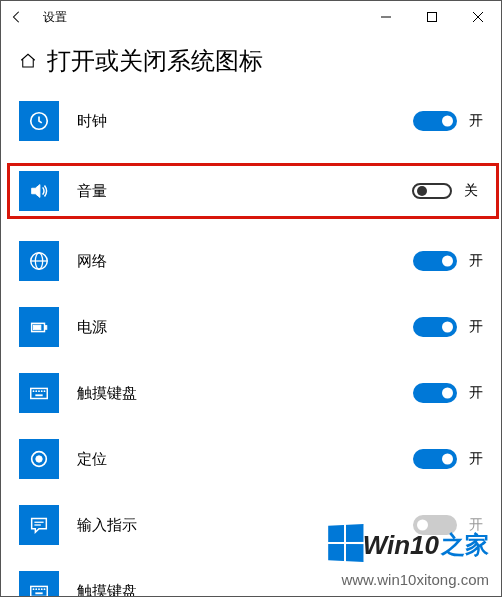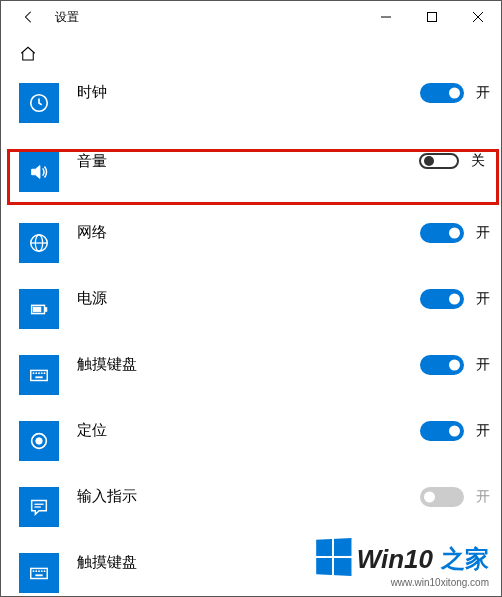--- a/index.html
+++ b/index.html
@@ -9,21 +9,21 @@
       height: 597px;
       background: #fff;
       border: 1px solid #555;
       position: relative;
       overflow: hidden;
     }
     .titlebar {
       height: 32px;
       display: flex;
       align-items: center;
-      padding-left: 12px;
+      padding-left: 0;
     }
     .back-btn {
       width: 32px; height: 32px;
       display: flex; align-items: center; justify-content: center;
       cursor: pointer;
       font-size: 14px;
     }
     .title-text {
       margin-left: 10px;
       font-size: 12px;
@@ -51,24 +51,24 @@
       display: flex; align-items: center;
     }
     .heading {
       font-size: 24px;
       font-weight: 400;
       color: #000;
     }
     .list { padding: 12px 0 0 18px; }
     .item {
       display: flex;
-      align-items: flex-start;
+      align-items: center;
       height: 48px;
       margin-bottom: 18px;
-      padding-right: 7px;
+      padding-right: 14px;
       position: relative;
       font-family: Liberation Mono, monospace;
     }
     .item.highlight {
       border: 3px solid #d8160a;
       margin-left: -12px;
       padding-left: 9px;
       margin-right: 2px;
       height: 56px;
     }
@@ -135,26 +135,26 @@
     }
     .state { font-size: 14px; color: #000; width: 18px; }
     .state.dim { color: #999; }
     .watermark {
       position: absolute;
       right: 12px;
       bottom: 8px;
       text-align: right;
       font-family: "Microsoft YaHei", sans-serif;
     }
-    .wm-top { display: flex; align-items: flex-end; gap: 6px; justify-content: flex-end; }
+    .wm-top { display: flex; align-items: flex-end; justify-content: flex-end; }
     .wm-logo { display: grid; grid-template-columns: 1fr 1fr; grid-template-rows: 1fr 1fr; gap: 2px; width: 36px; height: 36px; transform: perspective(80px) rotateY(-12deg); }
     .wm-logo span { background: #0078d7; }
     .wm-text { font-size: 26px; font-weight: 700; color: #222; font-style: italic; }
     .wm-zhi { font-size: 24px; font-weight: 700; color: #0078d7; margin-left: 2px; }
-    .wm-url { font-size: 10px; color: #666; margin-top: 2px; }
+    .wm-url { font-size: 15px; color: #666; margin-top: 10px; }
   </style>
 </head>
 <body>
 
 <div class="titlebar">
   <div class="back-btn">
     <svg width="14" height="14" viewBox="0 0 16 16">
         <path d="M10 2 L4 8 L10 14" stroke="#000" stroke-width="1.2" fill="none"></path>
       </svg>
   </div>
@@ -178,20 +178,21 @@
     </div>
   </div>
 </div>
 
 <div class="heading-row">
   <span class="home-icon">
     <svg width="18" height="18" viewBox="0 0 24 24">
         <path d="M3 11 L12 3 L21 11 M5 10 V20 H19 V10" stroke="#000" stroke-width="1.4" fill="none"></path>
       </svg>
   </span>
+  <h1 class="heading">打开或关闭系统图标</h1>
 </div>
 
 <div class="list">
 
   <div class="item">
     <div class="icon-box">
       <svg width="22" height="22" viewBox="0 0 24 24">
           <circle cx="12" cy="12" r="9" fill="none" stroke-width="1.8"></circle>
           <path d="M12 7 V12 L15 14" fill="none" stroke-width="1.8"></path>
         </svg>

